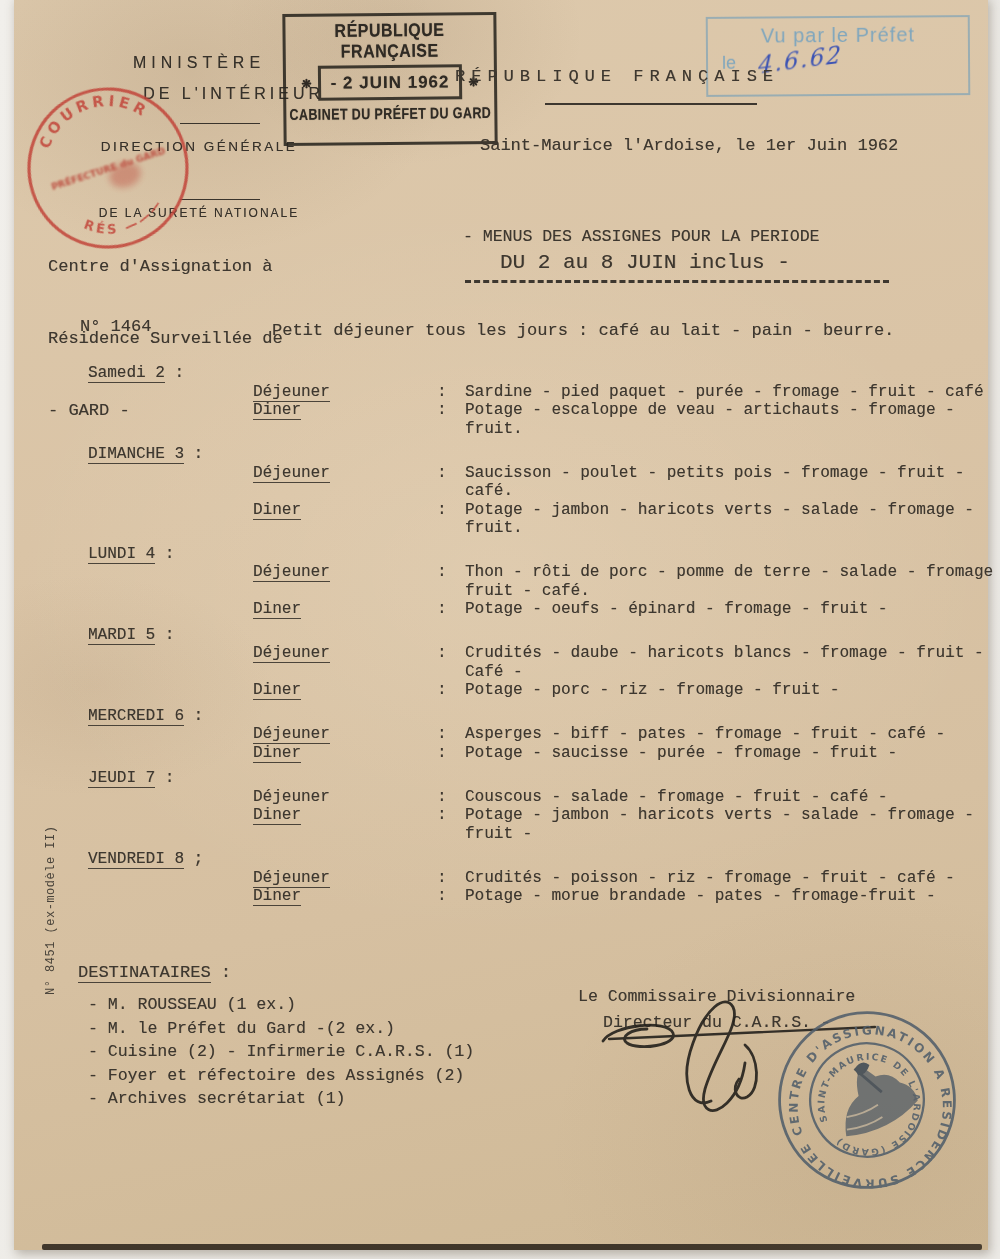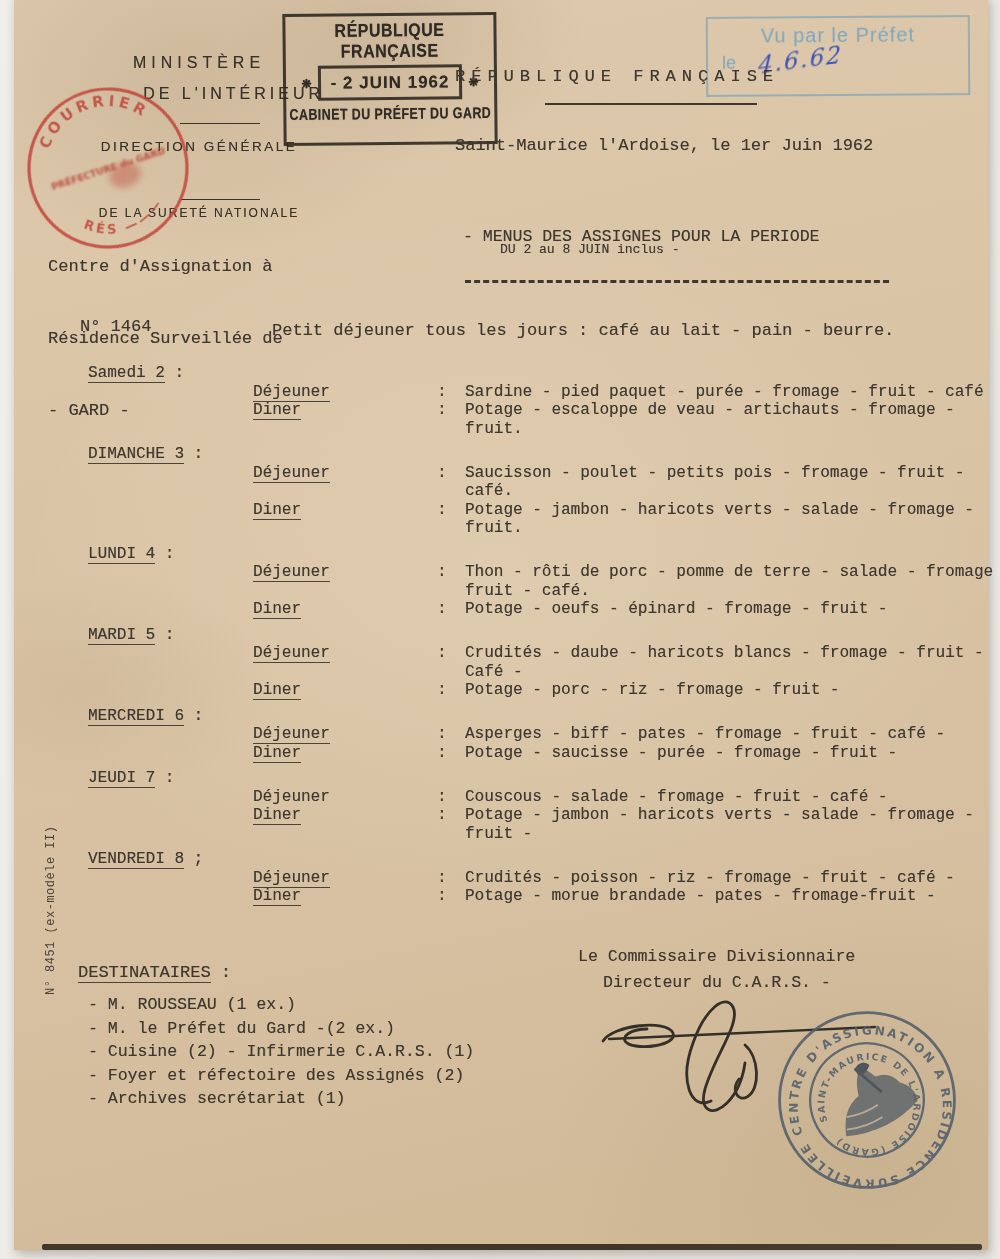--- a/index.html
+++ b/index.html
@@ -71,21 +71,21 @@
   .ps-date{
     font-family:"DejaVu Serif",serif;font-style:italic;color:#3a52b4;
     font-size:23px;letter-spacing:2px;display:inline-block;
     transform:rotate(-7deg) skewX(-10deg);margin-left:18px;filter:blur(.2px);
   }
   .vert-note{
     left:30px;top:829px;height:170px;width:18px;
     writing-mode:vertical-rl;transform:rotate(180deg);
     font-size:12px;color:#4a443b;letter-spacing:.5px;
   }
-  .sig-block{font-size:16.5px;}
+  .sig-block{font-size:16.5px;margin-top:40px;}
   svg text{font-family:"DejaVu Sans","Liberation Sans",sans-serif;}
 </style>
 </head>
 <body>
 
 <div class="paper">
 
   <div class="abs lh" style="top:58px;font-size:16px;letter-spacing:5px;">MINISTÈRE</div>
   <div class="abs lh" style="top:89px;font-size:16px;letter-spacing:4px;text-align:right;">DE L'INTÉRIEUR</div>
   <div class="abs rule" style="left:166px;top:127px;width:80px;"></div>
@@ -119,30 +119,30 @@
 
   <div class="abs prefet-stamp">
     <div class="ps-l1">Vu par le Préfet</div>
     <span class="ps-l2">le</span>
     <span class="ps-date">4.6.62</span>
   </div>
 
   <div class="abs type" style="left:441px;top:72px;font-size:17px;letter-spacing:6px;">RÉPUBLIQUE FRANÇAISE</div>
   <div class="abs" style="left:531px;top:107px;width:212px;border-top:2px solid #3d372f;"></div>
 
-  <div class="abs type" style="left:441px;top:141px;font-size:17px;">Saint-Maurice l'Ardoise, le 1er Juin 1962</div>
+  <div class="abs type" style="left:466px;top:141px;font-size:17px;">Saint-Maurice l'Ardoise, le 1er Juin 1962</div>
 
   <div class="abs type" style="left:34px;top:211px;font-size:17px;line-height:24px;width:280px;">
     <div>Centre d'Assignation à</div>
     <div>Résidence Surveillée de</div>
     <div style="text-align:left;width:250px;">- GARD -</div>
   </div>
 
   <div class="abs type" style="left:449px;top:232px;font-size:16.5px;">- MENUS DES ASSIGNES POUR LA PERIODE</div>
-  <div class="abs type" style="left:486px;top:245px;font-size:13px;">DU 2 au 8 JUIN inclus -</div>
+  <div class="abs type" style="left:486px;top:258px;font-size:21px;">DU 2 au 8 JUIN inclus -</div>
   <div class="abs" style="left:451px;top:284px;width:424px;border-top:3.5px dashed #3d372f;"></div>
 
   <div class="abs type" style="left:66px;top:322px;font-size:17px;">N° 1464</div>
   <div class="abs type" style="left:258px;top:326px;font-size:17px;">Petit déjeuner tous les jours : café au lait - pain - beurre.</div>
 
   <div id="menu-root" class="abs type"><div class="day-block"><div class="day-title"><span class="u">Samedi 2</span><span> :</span></div><div class="meal-row"><span class="meal-label-wrap"><span class="u">Déjeuner</span></span><span class="meal-colon">:</span><div class="meal-text"><div class="meal-line">Sardine - pied paquet - purée - fromage - fruit - café</div></div></div><div class="meal-row"><span class="meal-label-wrap"><span class="u">Diner</span></span><span class="meal-colon">:</span><div class="meal-text"><div class="meal-line">Potage - escaloppe de veau - artichauts - fromage -</div><div class="meal-line">fruit.</div></div></div></div><div class="day-block"><div class="day-title"><span class="u">DIMANCHE 3</span><span> :</span></div><div class="meal-row"><span class="meal-label-wrap"><span class="u">Déjeuner</span></span><span class="meal-colon">:</span><div class="meal-text"><div class="meal-line">Saucisson - poulet - petits pois - fromage - fruit -</div><div class="meal-line">café.</div></div></div><div class="meal-row"><span class="meal-label-wrap"><span class="u">Diner</span></span><span class="meal-colon">:</span><div class="meal-text"><div class="meal-line">Potage - jambon - haricots verts - salade - fromage -</div><div class="meal-line">fruit.</div></div></div></div><div class="day-block"><div class="day-title"><span class="u">LUNDI 4</span><span> :</span></div><div class="meal-row"><span class="meal-label-wrap"><span class="u">Déjeuner</span></span><span class="meal-colon">:</span><div class="meal-text"><div class="meal-line">Thon - rôti de porc - pomme de terre - salade - fromage</div><div class="meal-line">fruit - café.</div></div></div><div class="meal-row"><span class="meal-label-wrap"><span class="u">Diner</span></span><span class="meal-colon">:</span><div class="meal-text"><div class="meal-line">Potage - oeufs - épinard - fromage - fruit -</div></div></div></div><div class="day-block"><div class="day-title"><span class="u">MARDI 5</span><span> :</span></div><div class="meal-row"><span class="meal-label-wrap"><span class="u">Déjeuner</span></span><span class="meal-colon">:</span><div class="meal-text"><div class="meal-line">Crudités - daube - haricots blancs - fromage - fruit -</div><div class="meal-line">Café -</div></div></div><div class="meal-row"><span class="meal-label-wrap"><span class="u">Diner</span></span><span class="meal-colon">:</span><div class="meal-text"><div class="meal-line">Potage - porc - riz - fromage - fruit -</div></div></div></div><div class="day-block"><div class="day-title"><span class="u">MERCREDI 6</span><span> :</span></div><div class="meal-row"><span class="meal-label-wrap"><span class="u">Déjeuner</span></span><span class="meal-colon">:</span><div class="meal-text"><div class="meal-line">Asperges - biff - pates - fromage - fruit - café -</div></div></div><div class="meal-row"><span class="meal-label-wrap"><span class="u">Diner</span></span><span class="meal-colon">:</span><div class="meal-text"><div class="meal-line">Potage - saucisse - purée - fromage - fruit -</div></div></div></div><div class="day-block"><div class="day-title"><span class="u">JEUDI 7</span><span> :</span></div><div class="meal-row"><span class="meal-label-wrap"><span>Déjeuner</span></span><span class="meal-colon">:</span><div class="meal-text"><div class="meal-line">Couscous - salade - fromage - fruit - café -</div></div></div><div class="meal-row"><span class="meal-label-wrap"><span class="u">Diner</span></span><span class="meal-colon">:</span><div class="meal-text"><div class="meal-line">Potage - jambon - haricots verts - salade - fromage -</div><div class="meal-line">fruit -</div></div></div></div><div class="day-block"><div class="day-title"><span class="u">VENDREDI 8</span><span> ;</span></div><div class="meal-row"><span class="meal-label-wrap"><span class="u">Déjeuner</span></span><span class="meal-colon">:</span><div class="meal-text"><div class="meal-line">Crudités - poisson - riz - fromage - fruit - café -</div></div></div><div class="meal-row"><span class="meal-label-wrap"><span class="u">Diner</span></span><span class="meal-colon">:</span><div class="meal-text"><div class="meal-line">Potage - morue brandade - pates - fromage-fruit -</div></div></div></div></div>
 
   <div class="abs vert-note">N° 8451 (ex-modèle II)</div>
 
   <div class="abs type" style="left:64px;top:968px;font-size:17px;"><span class="u">DESTINATAIRES</span> <span>:</span></div>

